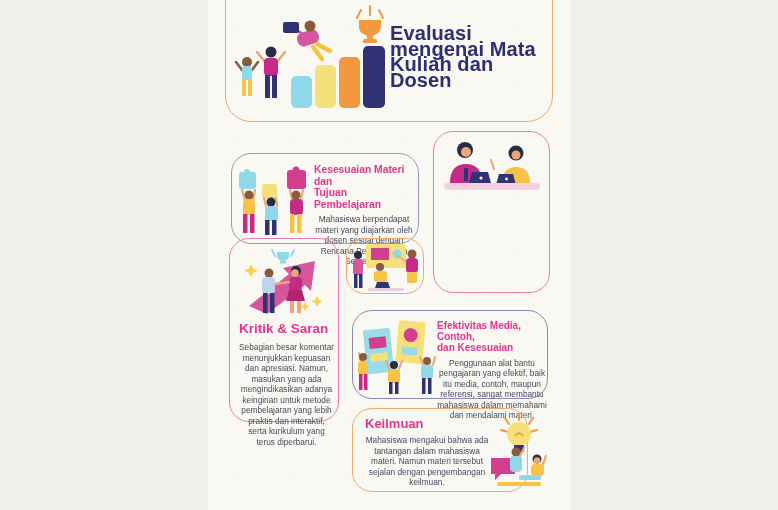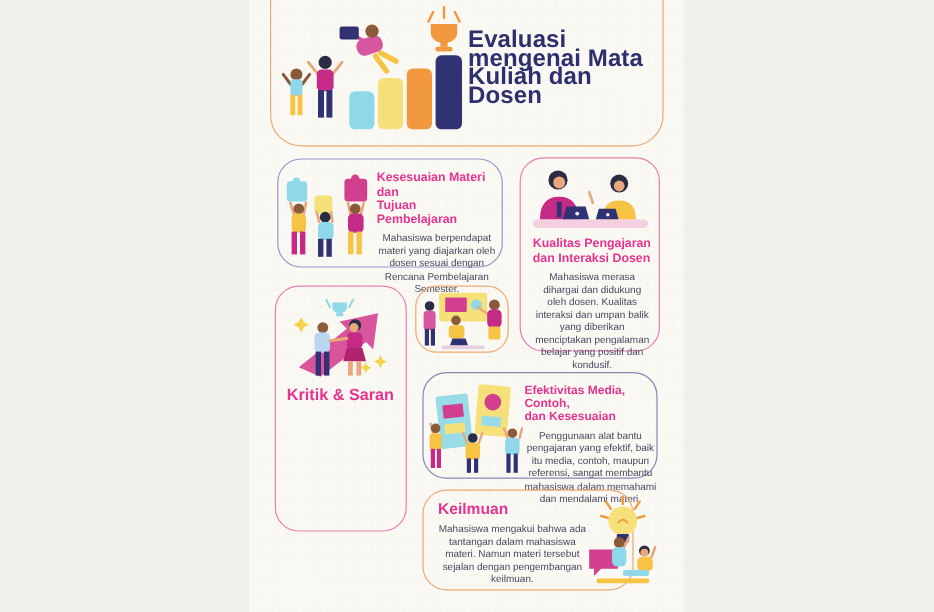--- a/index.html
+++ b/index.html
@@ -13,21 +13,21 @@
     background-color:#faf8f2;
     background-image:
       radial-gradient(rgba(188,183,168,0.12) 0.7px, transparent 0.9px),
       radial-gradient(rgba(255,255,255,0.55) 0.6px, transparent 0.8px);
     background-size:7px 7px, 11px 11px;
   }
   .card{
     position:absolute;box-sizing:border-box;
     border:1.5px solid #edaa71;border-radius:20px;
   }
-  .card.purple{border-color:#9b93c9;}
+  .card.purple{border-color:#9b93c9;margin-top:21px;}
   .card.pink{border-color:#e87fb2;}
   .card.blue{border-color:#8b86b8;}
 
   .title-card{left:17px;top:-30px;width:328px;height:152px;border-radius:26px;}
   .title-illus{position:absolute;left:25px;top:2px;}
   .poster-title{
     position:absolute;left:182px;top:26px;width:160px;margin:0;
     color:#2d2f6e;font-size:20px;line-height:15.6px;font-weight:bold;letter-spacing:0.1px;
   }
   .poster-title span{display:block;}
@@ -37,21 +37,21 @@
   .card-body{color:#474860;font-size:8.3px;line-height:10.5px;margin:4px 0 0;text-align:center;}
 
   .kes-card{left:23px;top:132px;width:188px;height:91px;}
   .kes-illus{position:absolute;left:3px;top:8px;}
   .kes-text{position:absolute;left:82px;top:10px;width:100px;}
 
   .kua-card{left:225px;top:131px;width:117px;height:162px;}
   .kua-illus{position:absolute;left:8px;top:6px;}
   .kua-text{position:absolute;left:10px;top:66px;width:99px;}
 
-  .kri-card{left:21px;top:238px;width:110px;height:205px;}
+  .kri-card{left:21px;top:238px;width:110px;height:184px;}
   .kri-illus{position:absolute;left:9px;top:7px;}
   .kri-heading{position:absolute;left:9px;top:82px;font-size:13.5px;line-height:15px;}
   .kri-body{position:absolute;left:9px;top:103px;width:95px;margin:0;}
 
   .meet-card{left:138px;top:238px;width:78px;height:56px;border-radius:18px;}
   .meet-illus{position:absolute;left:3px;top:3px;}
 
   .efe-card{left:144px;top:310px;width:196px;height:89px;}
   .efe-illus{position:absolute;left:4px;top:6px;}
   .efe-text{position:absolute;left:84px;top:9px;width:110px;}
@@ -165,27 +165,20 @@
           <circle cx="74" cy="15" r="7.5" fill="#2b2b44"></circle>
           <circle cx="74" cy="17" r="4.5" fill="#e8a87c"></circle>
           <path d="M60 45 q0 -16 14 -16 q14 0 14 16 z" fill="#f6c344"></path>
         </g>
         <path d="M30 34 h16 l3 11 h-22 z" fill="#303273"></path>
         <circle cx="39" cy="40" r="1.6" fill="#faf8f2"></circle>
         <path d="M57 36 h14 l2.5 9 h-19 z" fill="#303273"></path>
         <circle cx="64.5" cy="41" r="1.4" fill="#faf8f2"></circle>
         <rect x="2" y="45" width="96" height="7" rx="3.5" fill="#f3cfe0"></rect>
       </svg>
-      <div class="kua-text">
-        <h2 class="card-heading">
-          <span>Kualitas Pengajaran</span>
-          <span>dan Interaksi Dosen</span>
-        </h2>
-        <p class="card-body">Mahasiswa merasa dihargai dan didukung oleh dosen. Kualitas interaksi dan umpan balik yang diberikan menciptakan pengalaman belajar yang positif dan kondusif.</p>
-      </div>
     </div>
 
     <div class="card pink kri-card">
       <svg class="kri-illus" width="90" height="72" viewBox="0 0 90 72">
         <g>
           <path d="M36 10 L33 4 M52 10 L55 4" stroke="#8ed8e9" stroke-width="1.8" stroke-linecap="round"></path>
           <path d="M38 6 h12 v4 a6 5 0 0 1 -12 0 z" fill="#8ed8e9"></path>
           <rect x="41" y="15" width="6" height="2.5" fill="#8ed8e9"></rect>
         </g>
         <path d="M10 60 L50 28 L44 22 L76 15 L72 45 L66 39 L28 68 Z" fill="#d23f8e" opacity="0.88"></path>
@@ -204,20 +197,21 @@
           <circle cx="57" cy="25" r="5" fill="#2b2b44"></circle>
           <circle cx="56" cy="27" r="3.8" fill="#e8a87c"></circle>
           <rect x="50" y="31" width="13" height="14" rx="4" fill="#c42a86"></rect>
           <path d="M50 44 h13 l3 11 h-19 z" fill="#b0246f"></path>
           <rect x="51" y="55" width="4" height="12" fill="#e8a87c"></rect>
           <rect x="58" y="55" width="4" height="12" fill="#e8a87c"></rect>
         </g>
         <path d="M36 38 L50 36" stroke="#e8a87c" stroke-width="2.6" stroke-linecap="round"></path>
       </svg>
       <h2 class="card-heading kri-heading">Kritik &amp; Saran</h2>
+      <p class="card-body kri-body">Sebagian besar komentar menunjukkan kepuasan dan apresiasi. Namun, masukan yang ada mengindikasikan adanya keinginan untuk metode pembelajaran yang lebih praktis dan interaktif, serta kurikulum yang terus diperbarui.</p>
     </div>
 
     <div class="card meet-card">
       <svg class="meet-illus" width="72" height="50" viewBox="0 0 72 50">
         <rect x="16" y="2" width="40" height="24" rx="2" fill="#f6e07a"></rect>
         <rect x="21" y="6" width="18" height="12" rx="1" fill="#d23f8e"></rect>
         <circle cx="47" cy="12" r="4.5" fill="#8ed8e9"></circle>
         <g>
           <circle cx="8" cy="13" r="4" fill="#2b2b44"></circle>
           <rect x="3" y="17" width="10" height="16" rx="3" fill="#d6569f"></rect>

